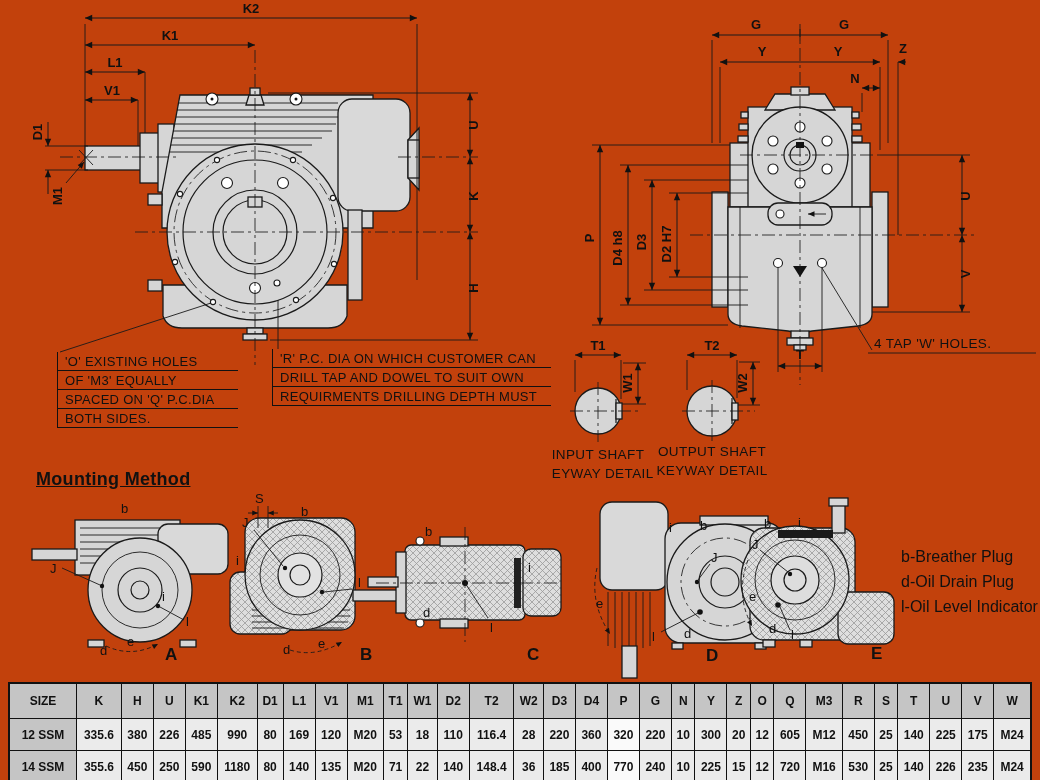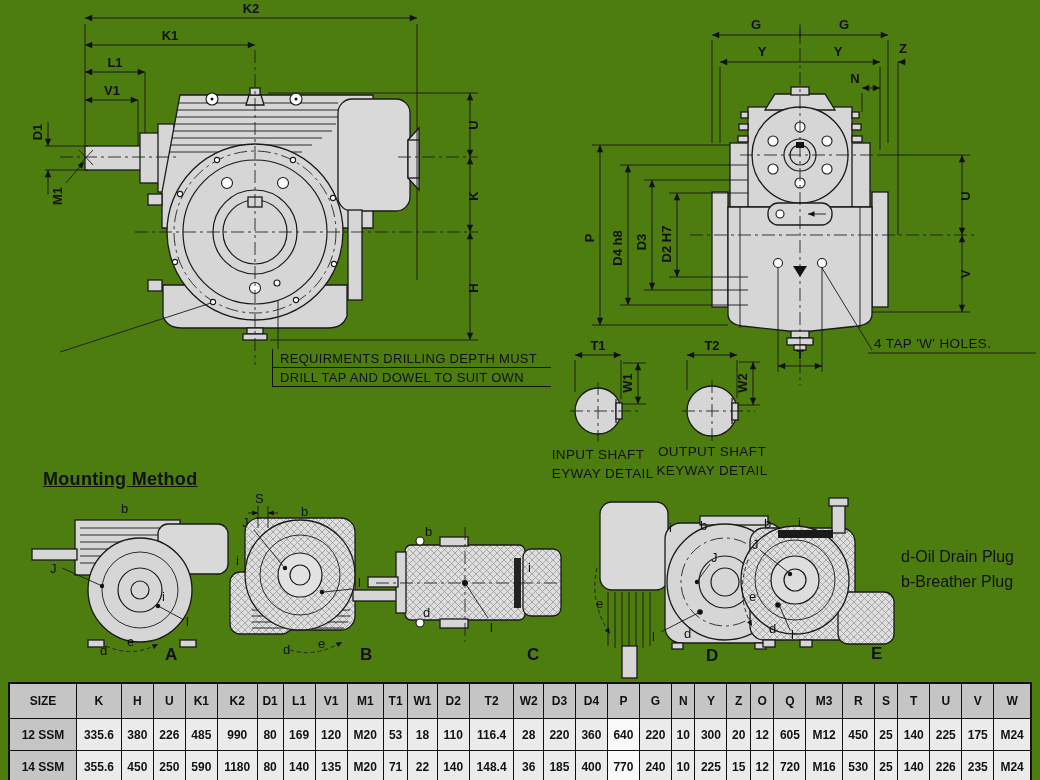--- a/index.html
+++ b/index.html
@@ -1,37 +1,37 @@
 <!DOCTYPE html>
 <html><head>
 <meta charset="utf-8">
 <style>
   html,body{margin:0;padding:0;background:#fff}
-  .page{position:relative;width:1040px;height:780px;background:#4d7c0f;overflow:hidden;
+  .page{position:relative;width:1040px;height:780px;background:#c2410c;overflow:hidden;
         font-family:"Liberation Sans",sans-serif;color:#111}
   .abs{position:absolute}
 
   
   .oln{fill:#d6d6d6;stroke:#1a1a1a;stroke-width:1.3}
   .motor{fill:#d9d9d9;stroke:#1a1a1a;stroke-width:1.3}
   .ln{fill:none;stroke:#1a1a1a;stroke-width:1.2}
   .thin{fill:none;stroke:#1a1a1a;stroke-width:.9}
   .cl{fill:none;stroke:#1a1a1a;stroke-width:.85;stroke-dasharray:13 4 3 4}
   .dim{fill:none;stroke:#1a1a1a;stroke-width:1}
   .hole{fill:#fff;stroke:#1a1a1a;stroke-width:1.1}
   .dimtxt{font:bold 13px "Liberation Sans",sans-serif;fill:#111}
   .lbl{font:13px "Liberation Sans",sans-serif;fill:#111}
   .viewlbl{font:bold 17px "Liberation Sans",sans-serif;fill:#111}
   .captxt{font:13.5px "Liberation Sans",sans-serif;fill:#111;letter-spacing:.4px}
 
   
   .note{position:absolute;font-size:13px;letter-spacing:.3px;border-left:1.5px solid #111;background:transparent}
   .note .nl{border-bottom:1.5px solid #111;padding:2px 5px 1px 7px;white-space:nowrap}
 
-  .heading{position:absolute;left:43px;top:469px;font-size:18px;font-weight:bold;
+  .heading{position:absolute;left:36px;top:469px;font-size:18px;font-weight:bold;
            text-decoration:underline;letter-spacing:.3px}
   .legend{position:absolute;left:901px;top:544px;font-size:16px;line-height:25px;white-space:nowrap}
 
   
   .tblwrap{position:absolute;left:8px;top:682px;width:1024px}
   table{width:100%;border-collapse:collapse;table-layout:auto;
         font-family:"Liberation Sans",sans-serif}
   th,td{border:1.6px solid #111;font-size:12px;font-weight:bold;text-align:center;
         padding:2px 2px;height:27px;color:#111}
   thead th{background:#c5c5c5;height:30px}
@@ -277,23 +277,30 @@
       <line x1="687" y1="355" x2="737" y2="355" class="dim" marker-start="url(#ahR)" marker-end="url(#ahR)"></line>
       <text x="712" y="350" class="dimtxt" text-anchor="middle">T2</text>
       <path d="M687,360 V390 M737,360 V398 M739,362 H760 M738,405 H760" class="thin"></path>
       <line x1="753" y1="362" x2="753" y2="405" class="dim" marker-start="url(#ahR)" marker-end="url(#ahR)"></line>
       <text transform="rotate(-90 747 383)" x="747" y="383" class="dimtxt" text-anchor="middle">W2</text>
       <text x="712" y="456" class="captxt" text-anchor="middle">OUTPUT SHAFT</text>
       <text x="712" y="475" class="captxt" text-anchor="middle">KEYWAY DETAIL</text>
     </g>
   </svg>
 
+  <div class="note" style="left:57px;top:352px;width:180px">
+    <div class="nl">'O' EXISTING HOLES</div>
+    <div class="nl">OF 'M3' EQUALLY</div>
+    <div class="nl">SPACED ON 'Q' P.C.DIA</div>
+    <div class="nl">BOTH SIDES.</div>
+  </div>
   <div class="note" style="left:272px;top:349px;width:278px">
+    <div class="nl">'R' P.C. DIA ON WHICH CUSTOMER CAN</div>
+    <div class="nl">DRILL TAP AND DOWEL TO SUIT OWN</div>
     <div class="nl">REQUIRMENTS DRILLING DEPTH MUST</div>
-    <div class="nl">DRILL TAP AND DOWEL TO SUIT OWN</div>
   </div>
 
   <div class="heading">Mounting Method</div>
 
   <svg class="abs" style="left:20px;top:492px" width="880" height="188" viewBox="20 492 880 188">
     <defs>
       <marker id="ahM" viewBox="0 0 10 10" refX="8.5" refY="5" markerWidth="8" markerHeight="8" orient="auto-start-reverse">
         <path d="M0.5,1.5 L8.5,5 L0.5,8.5 Z" fill="#111"></path>
       </marker>
       <pattern id="xh" width="7" height="7" patternUnits="userSpaceOnUse">
@@ -424,22 +431,23 @@
       <text x="798" y="527" class="lbl">i</text>
       <text x="752" y="549" class="lbl">J</text>
       <text x="749" y="601" class="lbl">e</text>
       <text x="769" y="633" class="lbl">d</text>
       <text x="791" y="639" class="lbl">l</text>
       <text x="871" y="659" class="viewlbl">E</text>
     </g>
   </svg>
 
   <div class="legend">
+    <div>b-Breather Plug</div>
     <div>d-Oil Drain Plug</div>
-    <div>b-Breather Plug</div>
+    <div>l-Oil Level Indicator</div>
   </div>
 
   <div class="tblwrap">
     <table>
       <thead>
         <tr>
             <th class="size-col">SIZE</th>
             <th>K</th>
             <th>H</th>
             <th>U</th>
@@ -484,21 +492,21 @@
             <td>169</td>
             <td>120</td>
             <td>M20</td>
             <td>53</td>
             <td>18</td>
             <td>110</td>
             <td>116.4</td>
             <td>28</td>
             <td>220</td>
             <td>360</td>
-            <td class="p-col">640</td>
+            <td class="p-col">320</td>
             <td>220</td>
             <td>10</td>
             <td>300</td>
             <td>20</td>
             <td>12</td>
             <td>605</td>
             <td>M12</td>
             <td>450</td>
             <td>25</td>
             <td>140</td>

